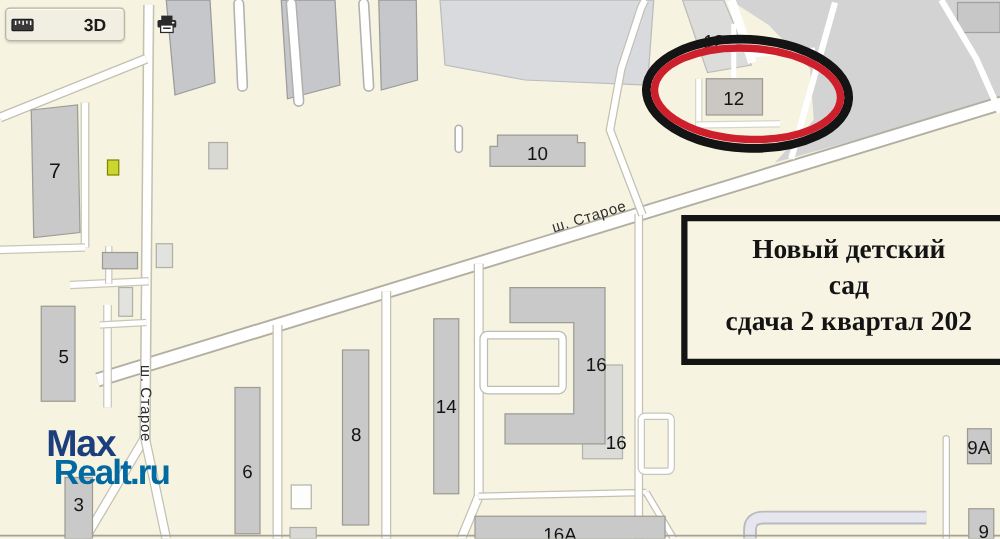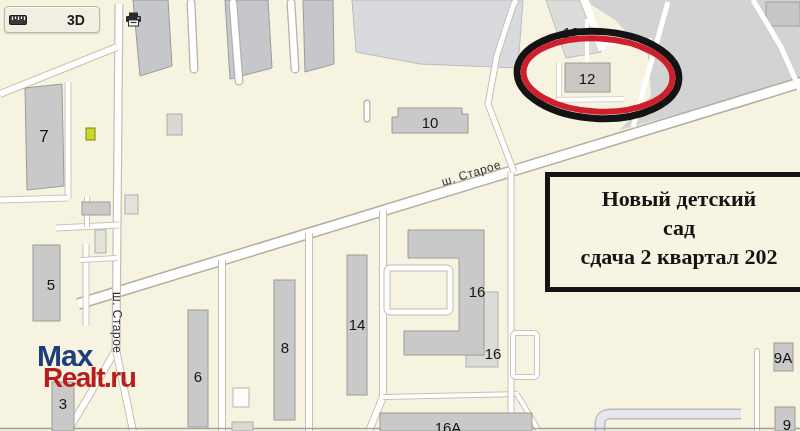--- a/index.html
+++ b/index.html
@@ -23,21 +23,21 @@
   #annotation{position:absolute;left:545px;top:172px;width:258px;height:103px;
     background:#f8f4e4;border:5px solid #141414;overflow:hidden;
     font-family:"Liberation Serif",serif;font-weight:bold;color:#141414;
     font-size:22px;line-height:29px;text-align:center;padding-top:7px;}
   #annotation .ln{white-space:nowrap;}
 
   
   #watermark{position:absolute;left:37px;top:344px;font-weight:bold;
     letter-spacing:-1px;line-height:24px;pointer-events:none;}
   #wm1{font-size:30px;color:#1d3e7c;}
-  #wm2{font-size:28px;color:#b91c1c;margin-left:6px;margin-top:-2px;letter-spacing:-1.5px;}
+  #wm2{font-size:28px;color:#0369a1;margin-left:6px;margin-top:-2px;letter-spacing:-1.5px;}
 </style>
 </head>
 <body>
 
 <div id="stage">
 
 <svg id="map-svg" width="800" height="431" viewBox="0 0 800 431">
 
   <rect x="0" y="0" width="800" height="431" fill="#f7f3e1"></rect>
 

